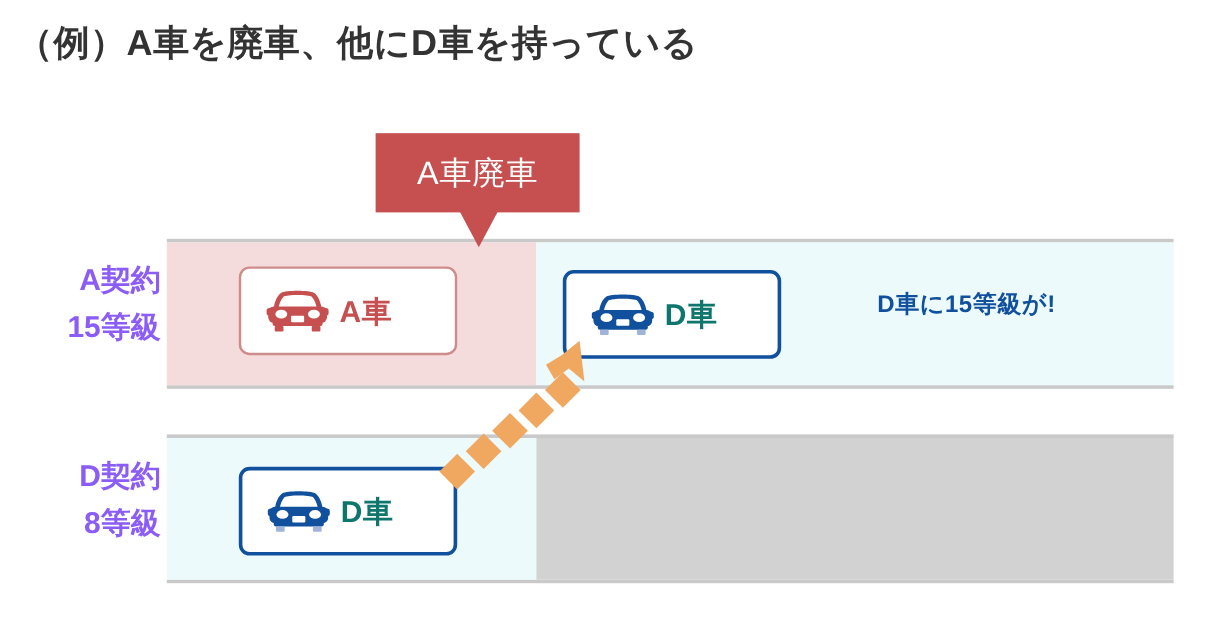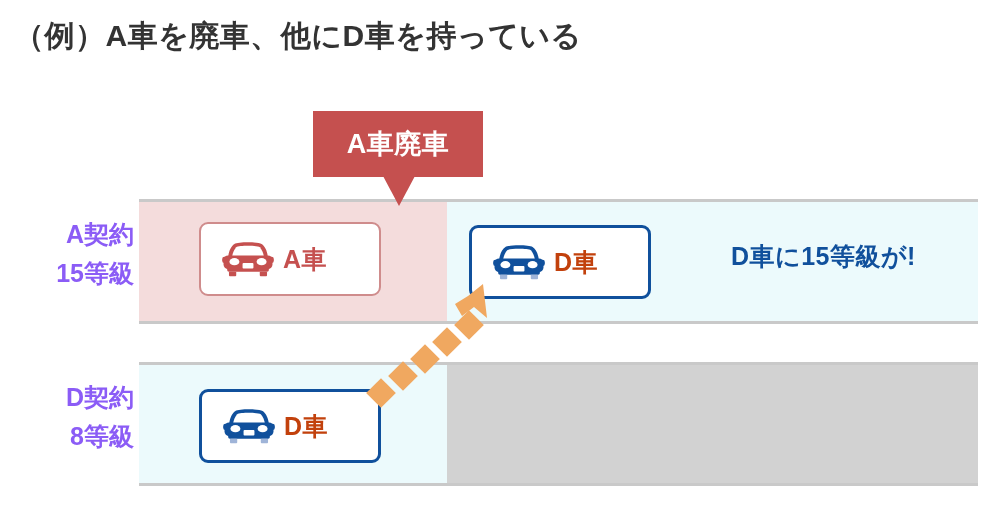--- a/index.html
+++ b/index.html
@@ -41,21 +41,21 @@
     width: 170px;
     height: 66px;
     background: #c5504f;
     display: flex;
     align-items: center;
     justify-content: center;
   }
   .callout-label {
     color: #ffffff;
     font-size: 27px;
-    font-weight: bold;
+    font-weight: normal;
     letter-spacing: 0.5px;
     white-space: nowrap;
   }
   .callout-tail {
     position: absolute;
     left: 383px;
     top: 176px;
     width: 0;
     height: 0;
     border-left: 16px solid transparent;
@@ -123,28 +123,28 @@
     border: 3px solid #10509c;
   }
   .car-icon { width: 58px; height: 44px; flex: 0 0 auto; }
   .chip-label {
     font-size: 25px;
     font-weight: bold;
     letter-spacing: 0.5px;
     white-space: nowrap;
   }
   .chip-label.red  { color: #c5504f; }
-  .chip-label.navy { color: #c2410c; }
+  .chip-label.navy { color: #0f766e; }
 
   
   .result-text {
     position: absolute;
     left: 731px;
     top: 240px;
-    font-size: 25px;
+    font-size: 20px;
     font-weight: bold;
     color: #10509c;
     letter-spacing: 0.5px;
     white-space: nowrap;
   }
 
   
   .arrow-layer {
     position: absolute;
     left: 0;

